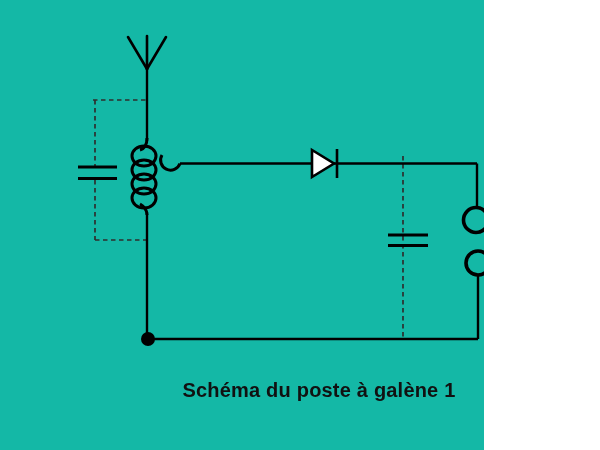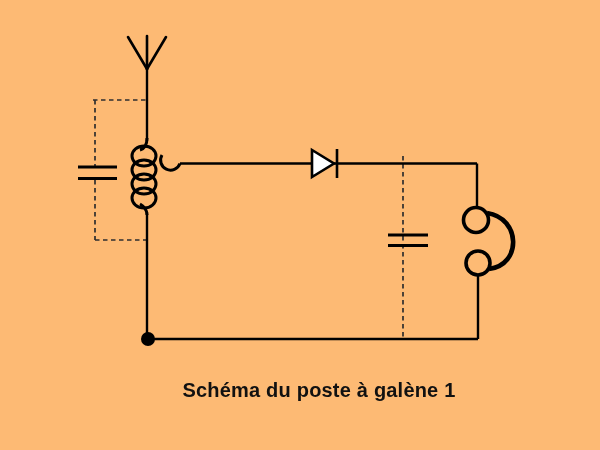--- a/index.html
+++ b/index.html
@@ -2,23 +2,23 @@
 <html><head>
 <meta charset="utf-8">
 <style>
   html, body {
     margin: 0;
     padding: 0;
     background: #ffffff;
   }
   .stage {
     position: relative;
-    width: 600px;
+    width: 484px;
     height: 450px;
-    background: #fdba74;
+    background: #14b8a6;
     overflow: hidden;
     font-family: "Liberation Sans", sans-serif;
   }
   .schematic-svg {
     position: absolute;
     top: 0;
     left: 0;
   }
   .caption {
     position: absolute;

